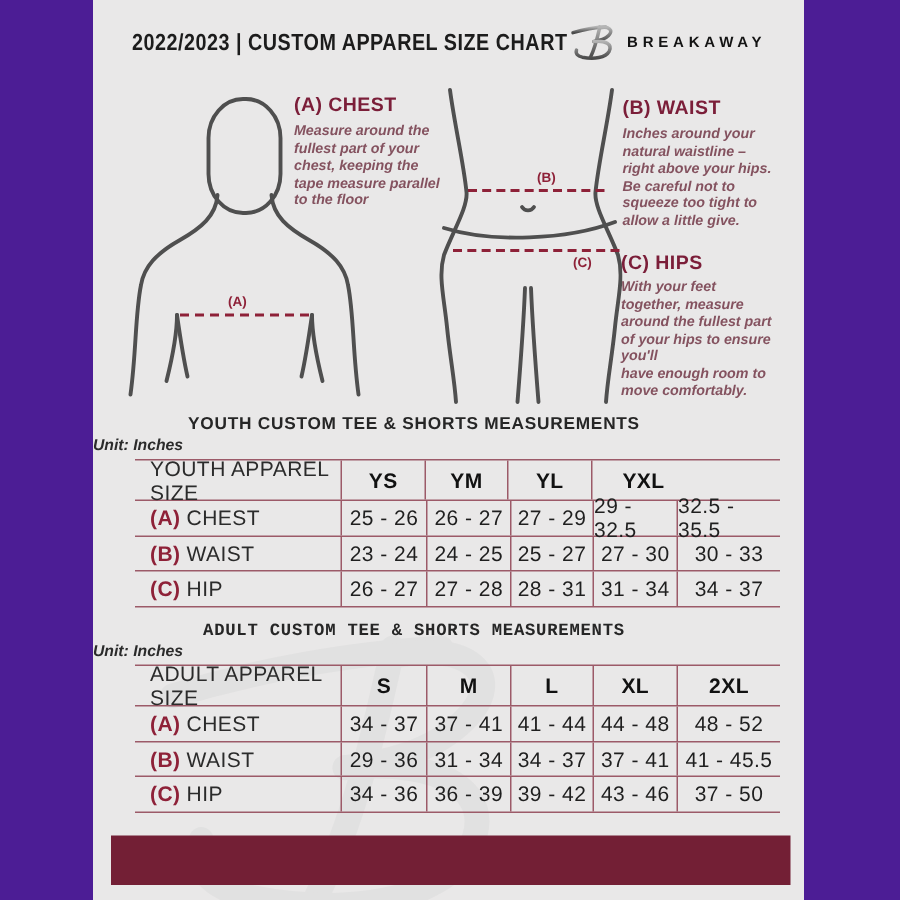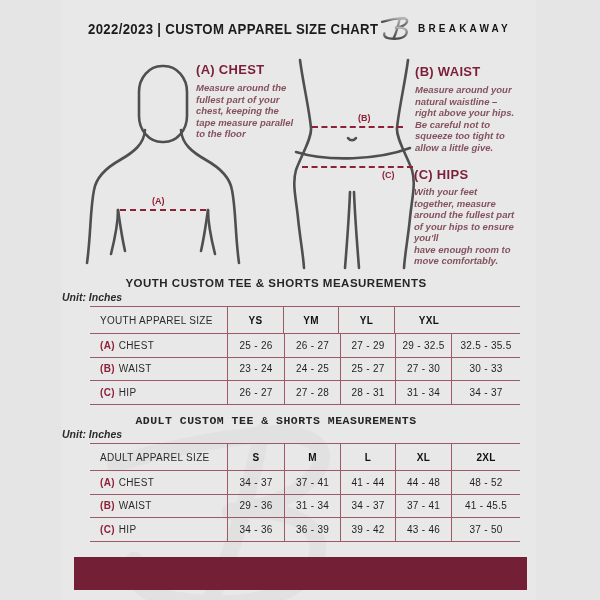--- a/index.html
+++ b/index.html
@@ -1,16 +1,16 @@
 <!DOCTYPE html>
 <html><head>
 <meta charset="utf-8">
 <style>
   html,body{margin:0;padding:0;}
-  .canvas{position:relative;width:600px;height:600px;background:#e5e5e5;overflow:hidden;
+  .canvas{position:relative;width:600px;height:600px;background:#4c1d95;overflow:hidden;
           font-family:"Liberation Sans",sans-serif;}
   .doc{position:absolute;left:62px;top:0;width:474px;height:600px;background:#e9e8e8;overflow:hidden;}
 
   
   .hdr-title{position:absolute;left:26px;top:20px;font-size:15.5px;font-weight:800;color:#1c1c1c;
              white-space:nowrap;letter-spacing:.4px;transform:scaleX(.85);transform-origin:0 50%;}
   .logo{position:absolute;left:318px;top:14px;width:32px;height:28px;}
   .brand{position:absolute;left:356px;top:23px;font-size:10px;font-weight:700;color:#141414;
          letter-spacing:3.2px;white-space:nowrap;}
 
@@ -42,21 +42,21 @@
             font-style:italic;color:#2b2b2b;}
   .yt-title{top:277px;} .yt-unit{top:291px;}
   .ad-title{top:414px;font-family:Liberation Mono, monospace;} .ad-unit{top:428px;}
 
   
   .table{position:absolute;left:28px;width:430px;border-bottom:1.4px solid #9c5a68;z-index:2;}
   .yt-table{top:306px;} .ad-table{top:443px;}
   .trow{display:flex;border-top:1.4px solid #9c5a68;height:23.6px;align-items:center;box-sizing:border-box;}
   .trow.thead{height:27px;}
   .tcell{box-sizing:border-box;height:100%;display:flex;align-items:center;justify-content:center;
-         font-size:10px;color:#1f1f1f;letter-spacing:.3px;}
+         font-size:14px;color:#1f1f1f;letter-spacing:.3px;}
   .tcell.label{justify-content:flex-start;padding-left:10px;color:#2b2b2b;}
   .tcell.hd{font-weight:800;color:#111;}
   .c0{width:137px;} .c1{width:57px;} .c2{width:56px;} .c3{width:55px;} .c4{width:56px;} .c5{width:69px;}
   .vline{border-left:1.4px solid #9c5a68;}
   .pfx{color:#8e2138;font-weight:800;margin-right:4px;}
 
   
   .watermark{position:absolute;left:18px;top:400px;width:300px;height:230px;opacity:.55;z-index:1;}
   .footer-bar{position:absolute;left:12px;top:557px;width:453px;height:33px;background:#731f35;z-index:3;}
 </style>
@@ -122,21 +122,21 @@
     <div class="marker mk-b">(B)</div>
     <div class="marker mk-c">(C)</div>
 
     <div class="g-head gh-chest">(A) CHEST</div>
     <div class="g-body gb-chest">Measure around the
 fullest part of your
 chest, keeping the
 tape measure parallel
 to the floor</div>
     <div class="g-head gh-waist">(B) WAIST</div>
-    <div class="g-body gb-waist">Measure around your
+    <div class="g-body gb-waist">Inches around your
 natural waistline –
 right above your hips.
 Be careful not to
 squeeze too tight to
 allow a little give.</div>
     <div class="g-head gh-hips">(C) HIPS</div>
     <div class="g-body gb-hips">With your feet
 together, measure
 around the fullest part
 of your hips to ensure

